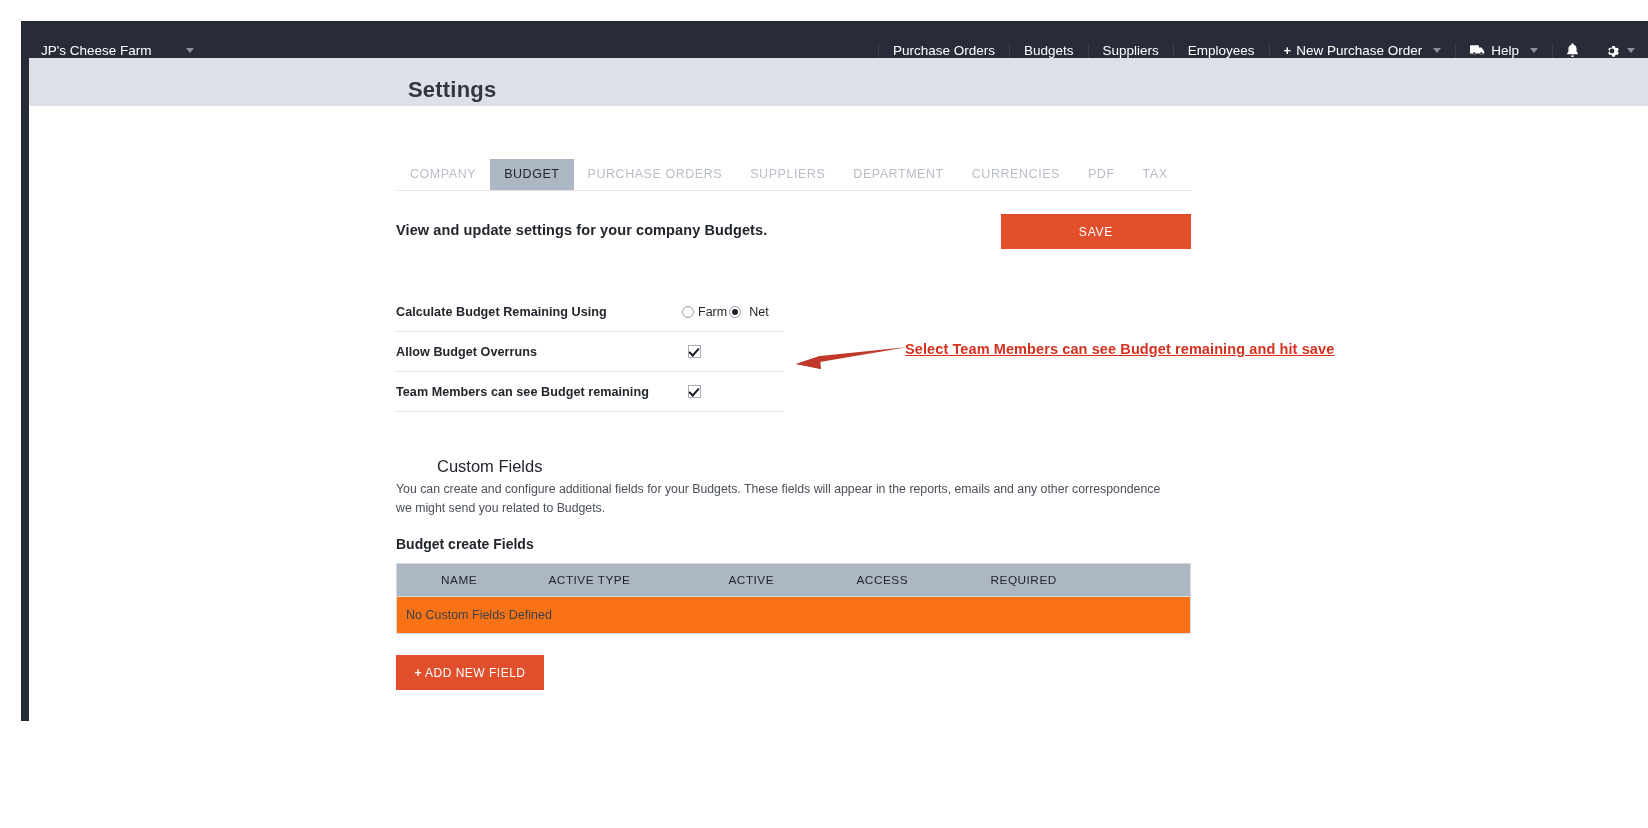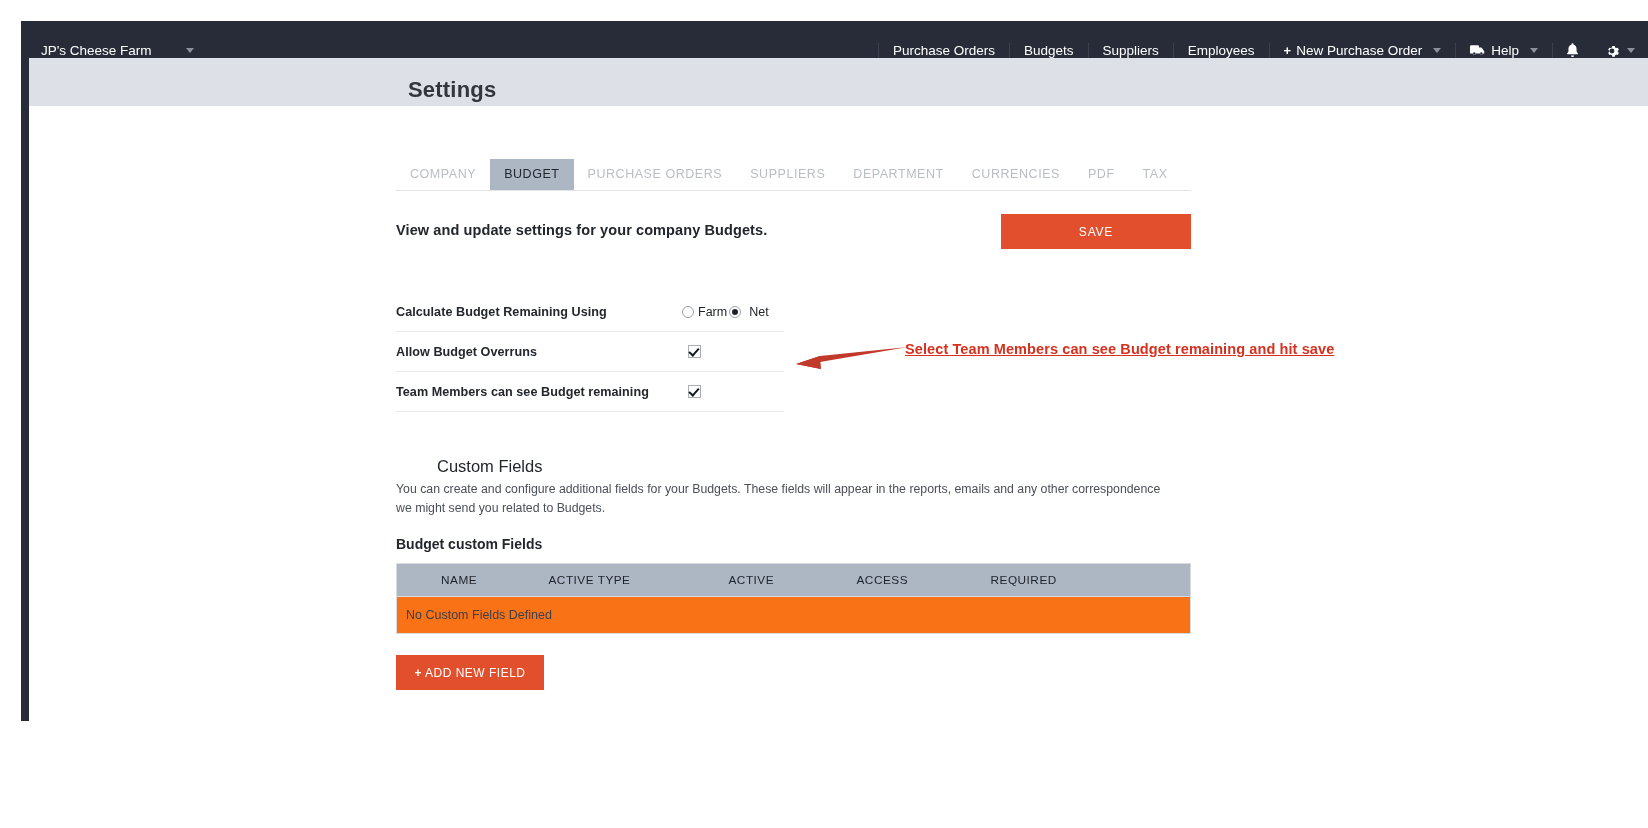--- a/index.html
+++ b/index.html
@@ -459,21 +459,21 @@
             <span class="control" style="left:292px;">
               <span class="chk checked"></span>
             </span>
           </div>
 
         </div>
 
         
         <div class="cf-title">Custom Fields</div>
         <div class="cf-desc">You can create and configure additional fields for your Budgets. These fields will appear in the reports, emails and any other correspondence we might send you related to Budgets.</div>
-        <div class="cf-sub">Budget custom Fields</div>
+        <div class="cf-sub">Budget create Fields</div>
 
         <table class="cf">
           <thead>
             <tr>
               <th class="col-name">NAME</th>
               <th class="col-type">ACTIVE TYPE</th>
               <th class="col-active">ACTIVE</th>
               <th class="col-access">ACCESS</th>
               <th class="col-required">REQUIRED</th>
             </tr>

